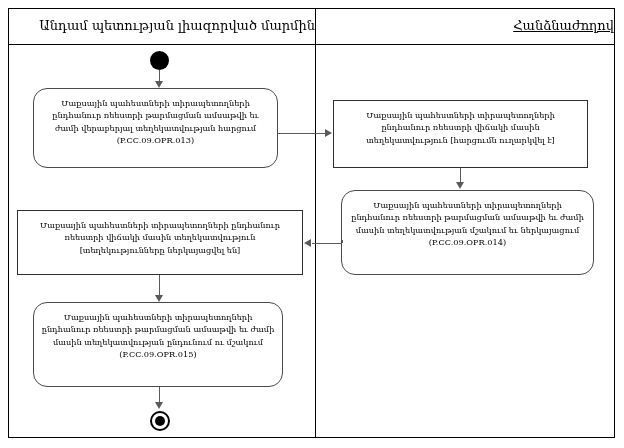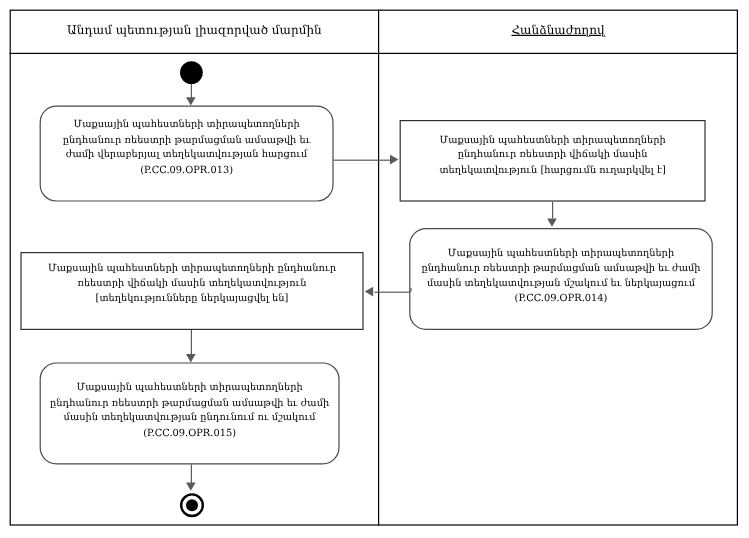--- a/index.html
+++ b/index.html
@@ -45,43 +45,43 @@
     width: 0;
     height: 430px;
     border-left: 1px solid #000000;
   }
 
   .lane-title {
     position: absolute;
     top: 8px;
     height: 36px;
     line-height: 36px;
-    text-align: center;
-    font-size: 10px;
+    text-align: right;
+    font-size: 13px;
     color: #000000;
     white-space: nowrap;
     overflow: hidden;
   }
   #lane-title-0 { left: 9px;  width: 306px; }
   #lane-title-1 { left: 316px; width: 298px; text-decoration: underline; }
 
   
   .node {
     position: absolute;
     box-sizing: border-box;
     border: 1px solid #4a4a4a;
     background: #ffffff;
     display: flex;
-    align-items: flex-end;
+    align-items: flex-start;
     justify-content: center;
     text-align: center;
     font-size: 8.2px;
     line-height: 12.4px;
     color: #000000;
-    padding: 20px 7px;
+    padding: 8px 7px;
   }
   .node.rounded { border-radius: 14px; }
   .node.rect    { border-radius: 0; border-color: #2f2f2f; }
   .node .txt { display: block; width: 100%; }
 
   
   #node-request      { left: 33px;  top: 88px;  width: 245px; height: 80px; }
   #node-state-info   { left: 333px; top: 100px; width: 255px; height: 68px; }
   #node-update       { left: 341px; top: 190px; width: 253px; height: 85px; }
   #node-state-recv   { left: 17px;  top: 210px; width: 286px; height: 65px; }

